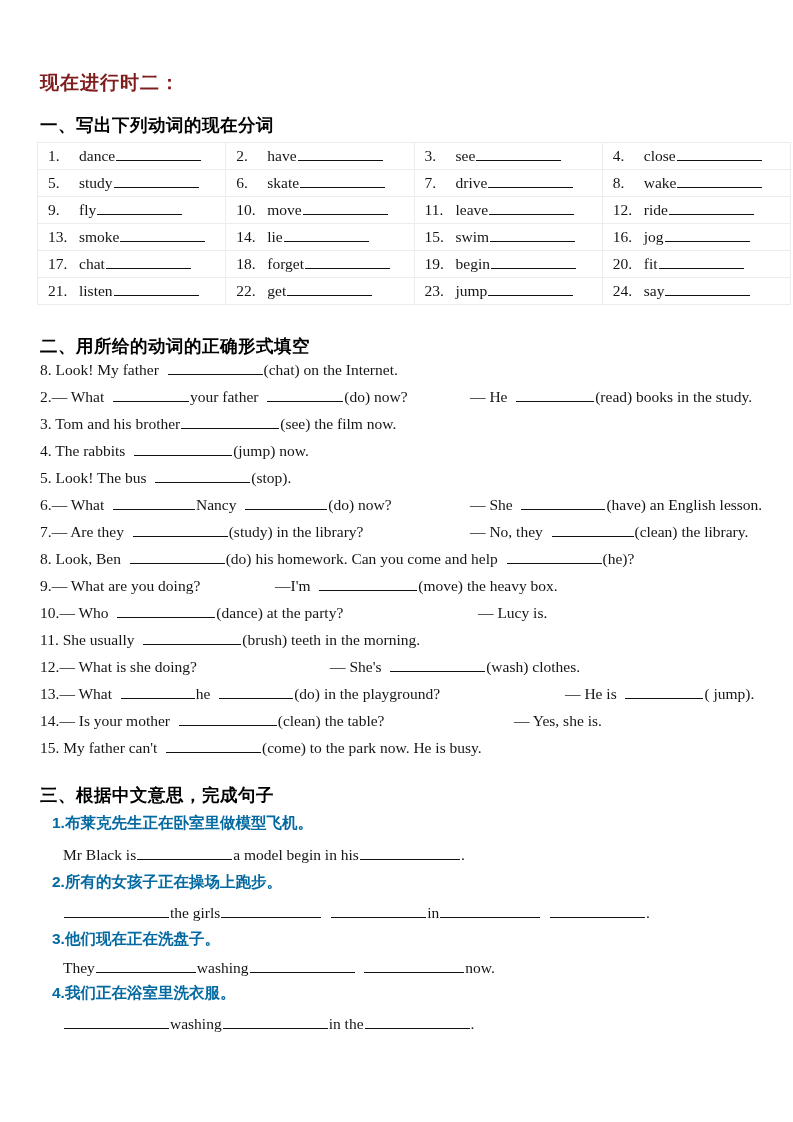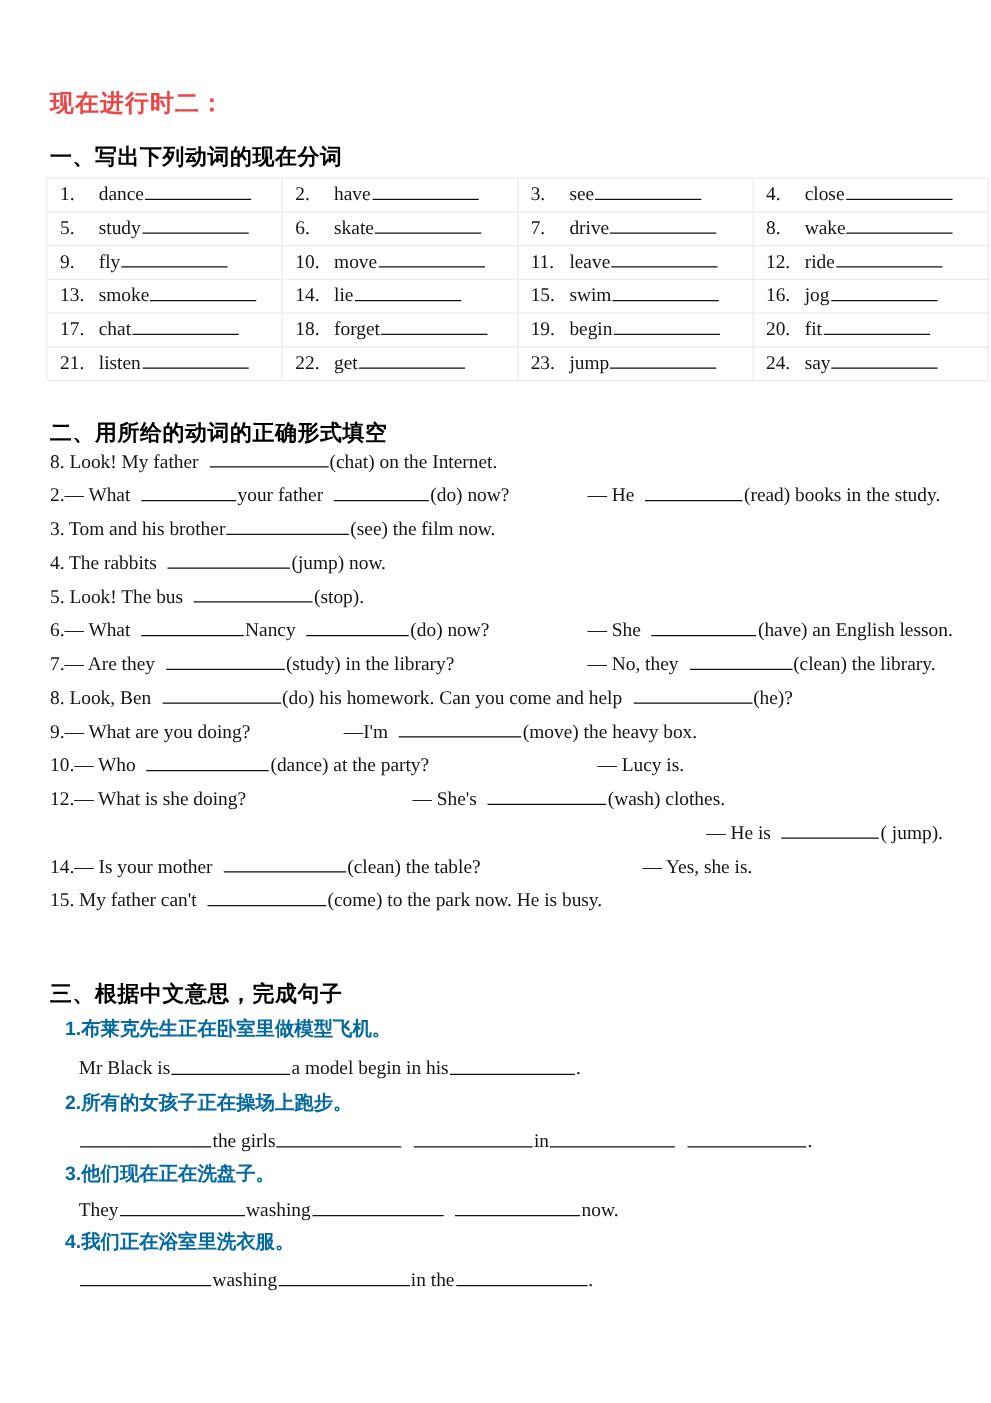--- a/index.html
+++ b/index.html
@@ -59,21 +59,21 @@
   }
   .s3-en{
     position:absolute;left:63px;
     font-size:15.5px;white-space:pre;line-height:22px;
   }
 </style>
 </head>
 <body>
 
 <div class="page">
-  <div class="title" style="color: #ef4444;">现在进行时二：</div>
+  <div class="title" style="color: #7f1d1d;">现在进行时二：</div>
 
   <div class="sec-heading" id="s1-heading">一、写出下列动词的现在分词</div>
   <div class="verb-table">
       <div class="cell"><span class="num">1.</span><span>dance</span><span class="bl" style="width: 85px;"></span></div>
       <div class="cell"><span class="num">2.</span><span>have</span><span class="bl" style="width: 85px;"></span></div>
       <div class="cell"><span class="num">3.</span><span>see</span><span class="bl" style="width: 85px;"></span></div>
       <div class="cell"><span class="num">4.</span><span>close</span><span class="bl" style="width: 85px;"></span></div>
       <div class="cell"><span class="num">5.</span><span>study</span><span class="bl" style="width: 85px;"></span></div>
       <div class="cell"><span class="num">6.</span><span>skate</span><span class="bl" style="width: 85px;"></span></div>
       <div class="cell"><span class="num">7.</span><span>drive</span><span class="bl" style="width: 85px;"></span></div>
@@ -127,24 +127,28 @@
       </div>
       <div class="s2line">
         <span class="seg"><span>9.— What are you doing?</span></span>
         <span class="answer" style="left: 275px;"><span>—I'm  </span><span class="bl" style="width: 98px;"></span><span>(move) the heavy box.</span></span>
       </div>
       <div class="s2line">
         <span class="seg"><span>10.— Who  </span><span class="bl" style="width: 98px;"></span><span>(dance) at the party?</span></span>
         <span class="answer" style="left: 478px;"><span>— Lucy is.</span></span>
       </div>
       <div class="s2line">
+        <span class="seg"><span>11. She usually  </span><span class="bl" style="width: 98px;"></span><span>(brush) teeth in the morning.</span></span>
+      </div>
+      <div class="s2line">
         <span class="seg"><span>12.— What is she doing?</span></span>
         <span class="answer" style="left: 330px;"><span>— She's  </span><span class="bl" style="width: 95px;"></span><span>(wash) clothes.</span></span>
       </div>
       <div class="s2line">
+        <span class="seg"><span>13.— What  </span><span class="bl" style="width: 74px;"></span><span>he  </span><span class="bl" style="width: 74px;"></span><span>(do) in the playground?</span></span>
         <span class="answer" style="left: 565px;"><span>— He is  </span><span class="bl" style="width: 78px;"></span><span>( jump).</span></span>
       </div>
       <div class="s2line">
         <span class="seg"><span>14.— Is your mother  </span><span class="bl" style="width: 98px;"></span><span>(clean) the table?</span></span>
         <span class="answer" style="left: 514px;"><span>— Yes, she is.</span></span>
       </div>
       <div class="s2line">
         <span class="seg"><span>15. My father can't  </span><span class="bl" style="width: 95px;"></span><span>(come) to the park now. He is busy.</span></span>
       </div>
     </div>

